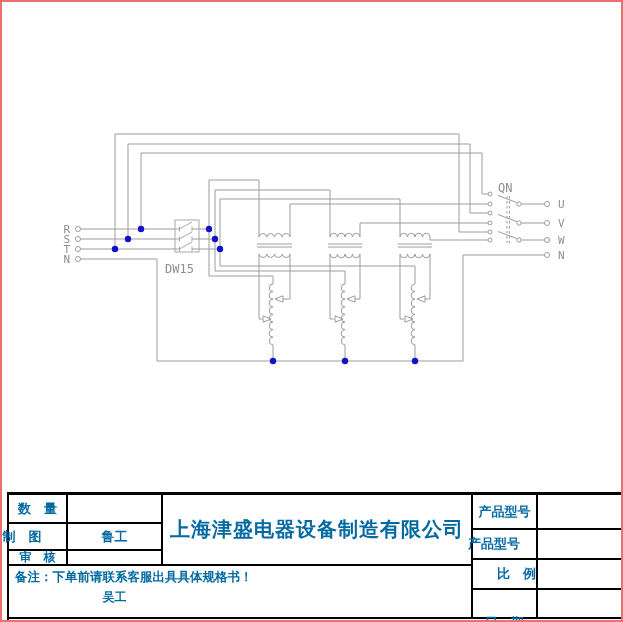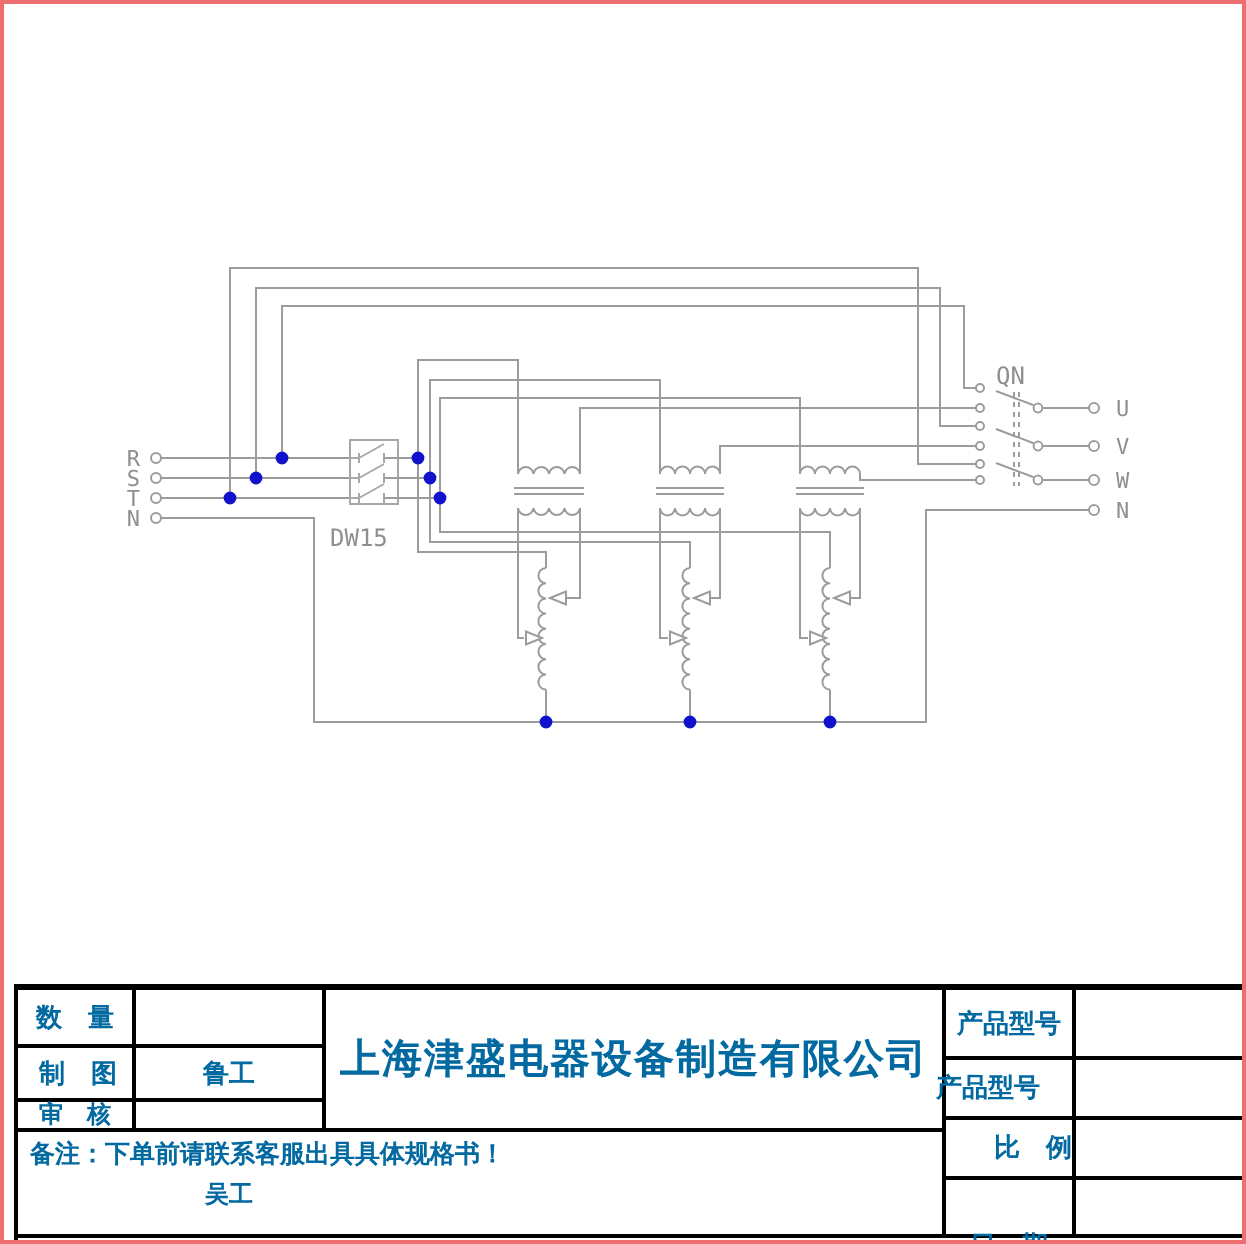--- a/index.html
+++ b/index.html
@@ -165,21 +165,21 @@
     <div class="blk" style="left:534px;top:493px;width:2px;height:124px;"></div>
     <div class="blk" style="left:5px;top:520px;width:156px;height:2px;"></div>
     <div class="blk" style="left:5px;top:547px;width:156px;height:2px;"></div>
     <div class="blk" style="left:5px;top:562px;width:466px;height:2px;"></div>
     <div class="blk" style="left:469px;top:526px;width:150px;height:2px;"></div>
     <div class="blk" style="left:469px;top:556px;width:150px;height:2px;"></div>
     <div class="blk" style="left:469px;top:586px;width:150px;height:2px;"></div>
 
     <div class="cell center" style="left:7px;top:493px;width:57px;height:27px;">数　量</div>
     <div class="cell center" style="left:66px;top:493px;width:93px;height:27px;"></div>
-    <div class="cell center" style="left:20px;top:522px;width:34px;height:25px;">制　图</div>
+    <div class="cell center" style="left:3px;top:522px;width:34px;height:25px;">制　图</div>
     <div class="cell center" style="left:66px;top:522px;width:93px;height:25px;border-radius:11px;">鲁工</div>
     <div class="cell center" style="left:7px;top:548px;width:57px;height:14px;font-size:12px;">审　核</div>
     <div class="cell center" style="left:66px;top:548px;width:93px;height:14px;font-size:12px;margin-top:40px;">吴工</div>
 
     <div class="cell center company" style="left:161px;top:493px;width:308px;height:69px;text-align:center;">上海津盛电器设备制造有限公司</div>
 
     <div class="cell center" style="left:471px;top:493px;width:63px;height:33px;">产品型号</div>
     <div class="cell" style="left:536px;top:493px;width:83px;height:33px;"></div>
     <div class="cell center" style="left:471px;top:528px;width:42px;height:28px;">产品型号</div>
     <div class="cell" style="left:536px;top:528px;width:83px;height:28px;"></div>

